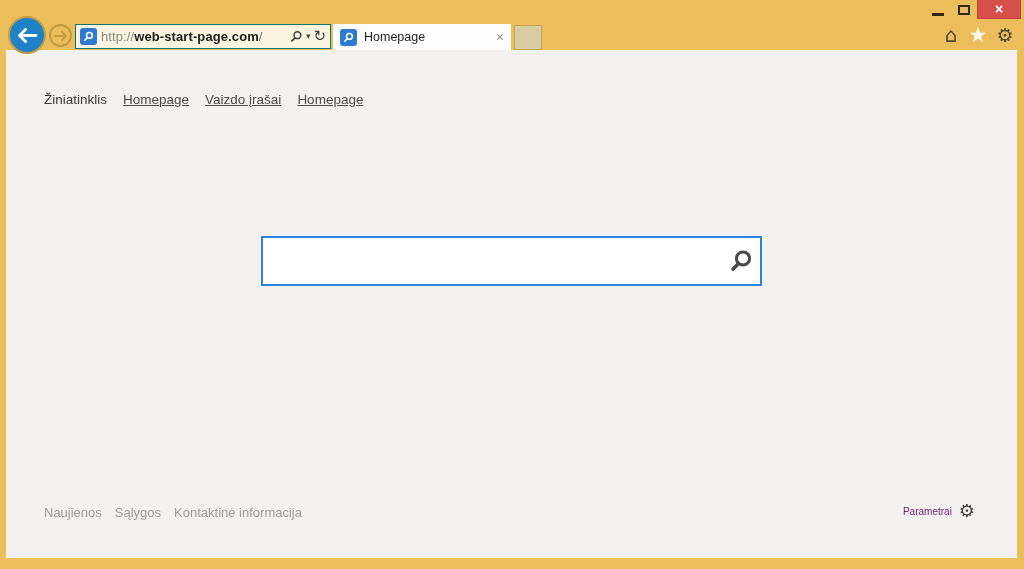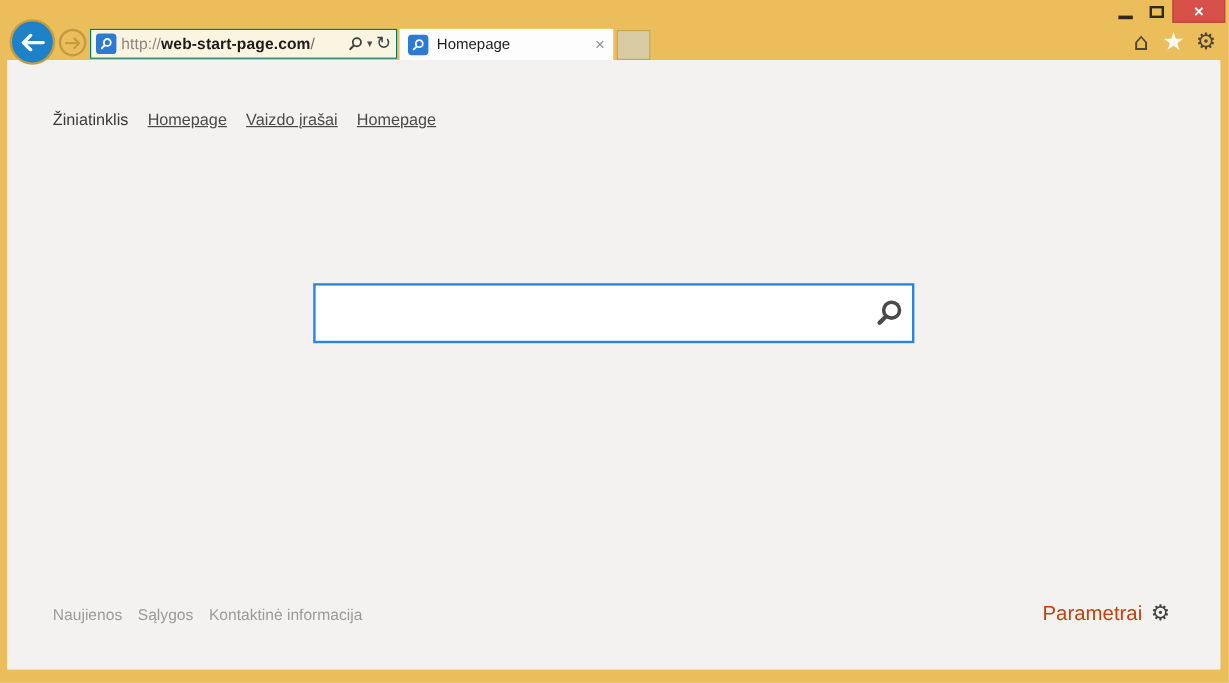--- a/index.html
+++ b/index.html
@@ -52,21 +52,21 @@
   .nav .navlink.active { color:#3a3a3a; text-decoration:none; cursor:default; }
   .searchbox { position:absolute; left:255px; top:186px; width:501px; height:50px;
                background:#ffffff; border:2px solid #2a84da; display:flex; align-items:center; }
   .search-input { flex:1 1 auto; height:100%; border:none; outline:none; background:transparent;
                   font-size:19px; padding:0 10px; color:#222; font-family:"Liberation Sans", sans-serif; }
   .search-submit { flex:0 0 auto; width:40px; height:100%; display:flex; align-items:center; justify-content:center;
                    background:transparent; border:none; cursor:pointer; }
   .footer-left { position:absolute; left:38px; top:455px; display:flex; gap:13px; font-size:13px; color:#9d9b98; }
   .footer-left .flink { cursor:pointer; }
   .footer-right { position:absolute; right:42px; top:452px; display:flex; align-items:center; gap:7px; cursor:pointer; }
-  .settings-label { font-size:17px; color:#c2410c; }
+  .settings-label { font-size:10px; color:#701a75; }
   .settings-gear { font-size:18px; color:#444444; line-height:1; font-family:"DejaVu Sans", sans-serif; }
 </style>
 </head>
 <body>
 
 <div>
 
   <div class="caption">
     <div class="cap-btn">
       <span class="min-line"></span>

